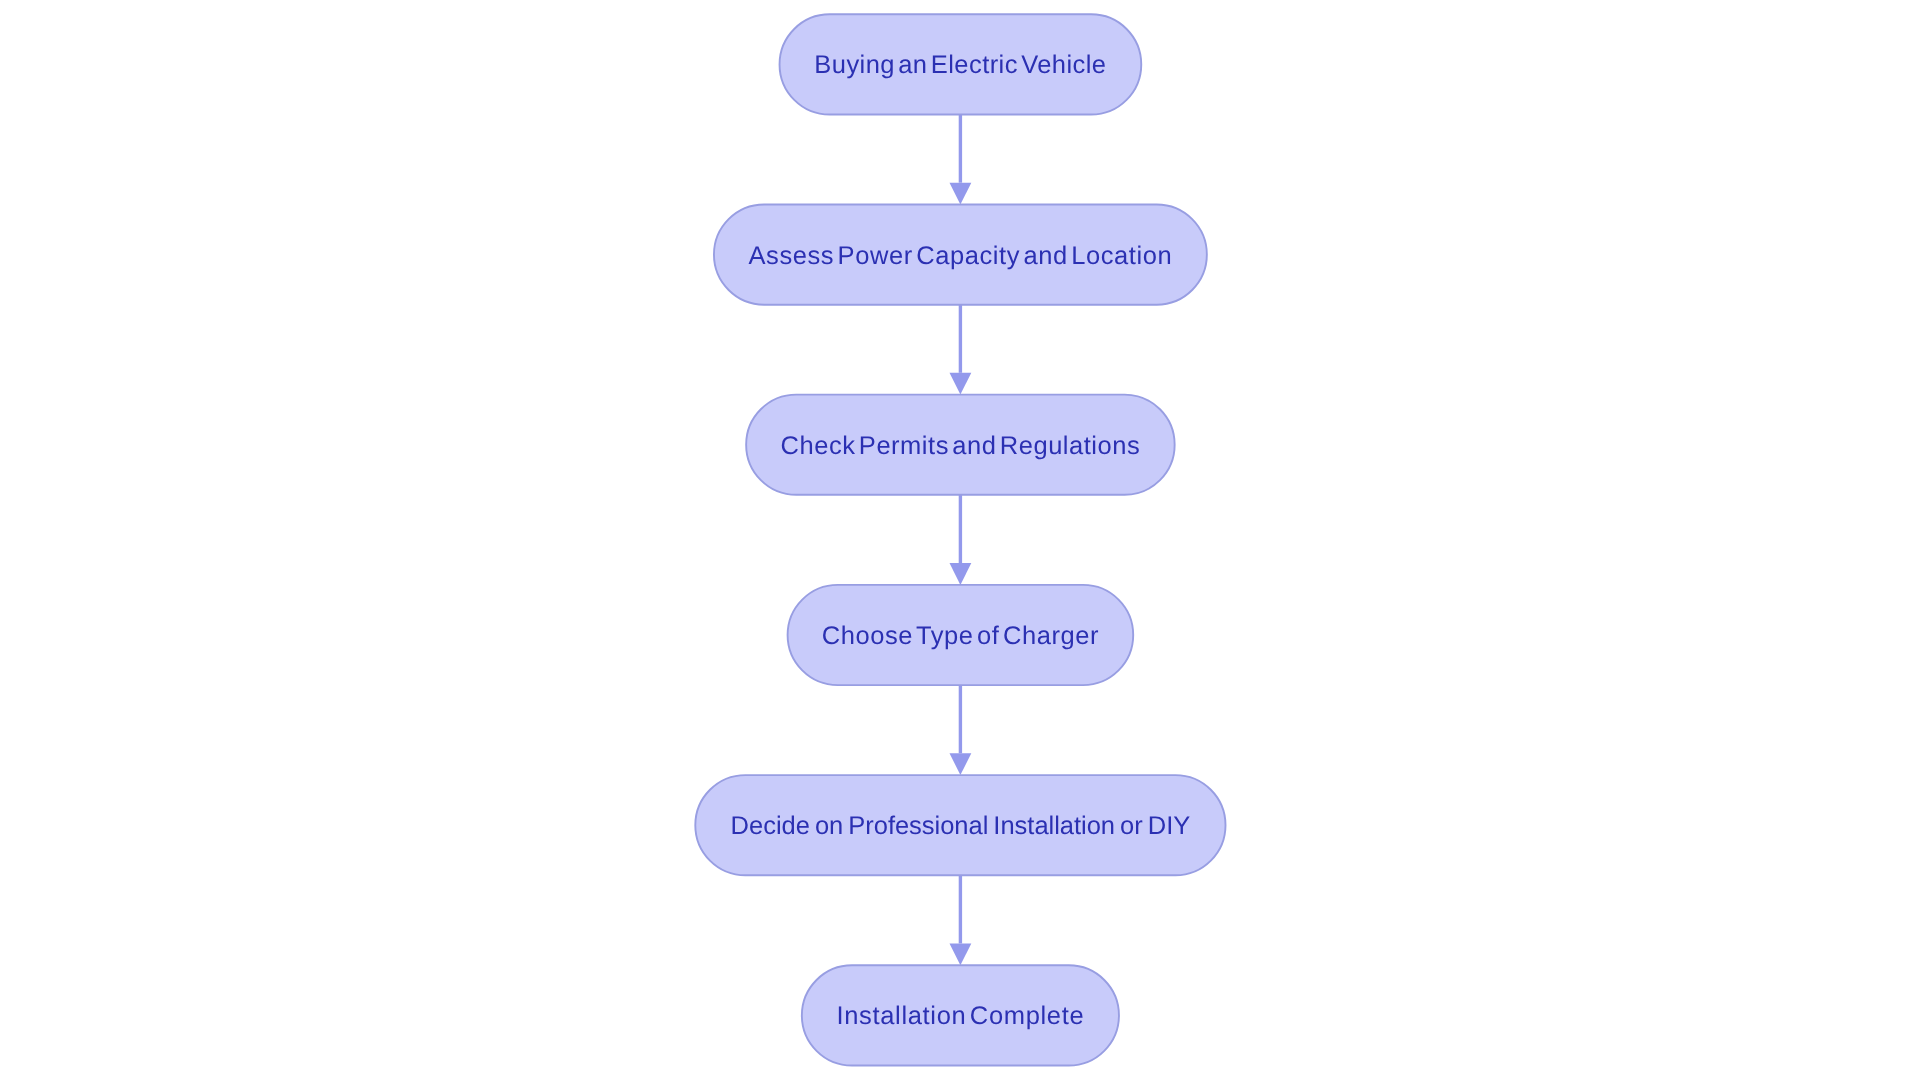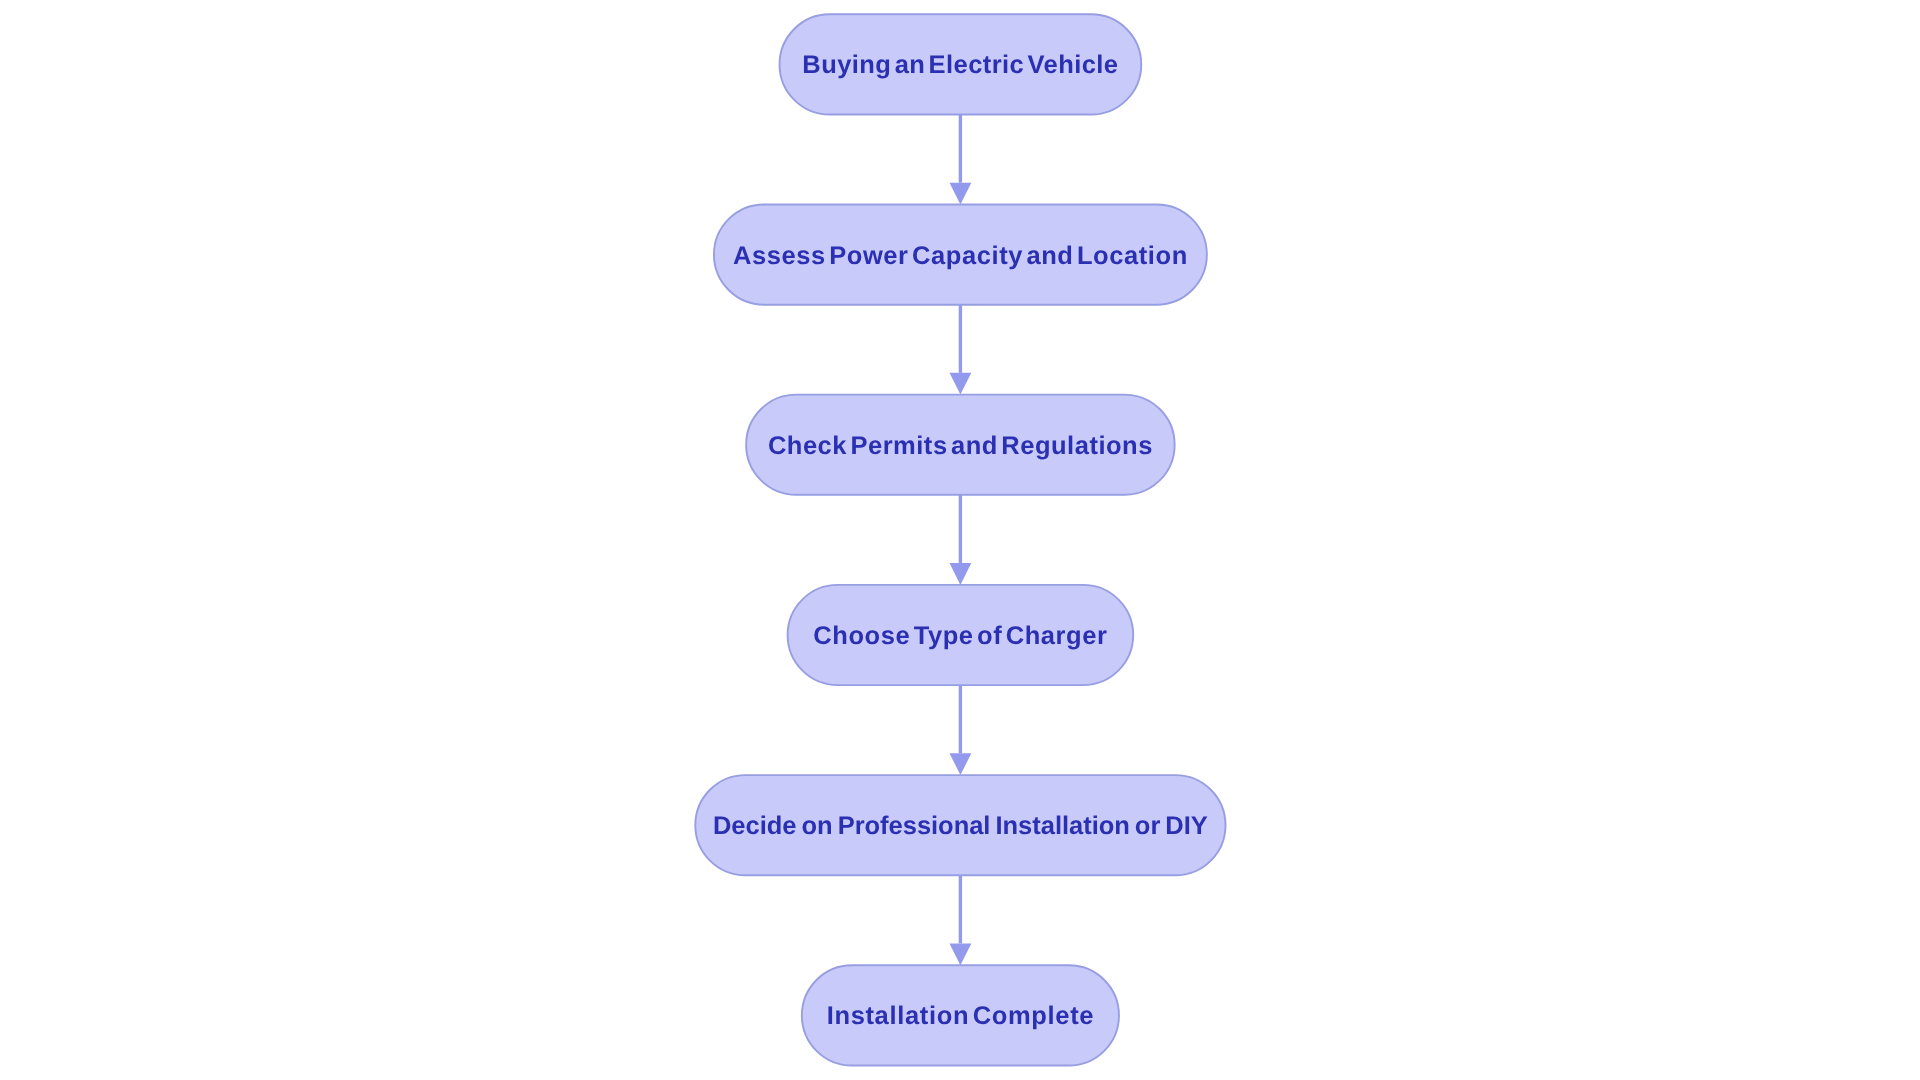--- a/index.html
+++ b/index.html
@@ -1,20 +1,20 @@
 <!DOCTYPE html>
 <html><head>
 <meta charset="utf-8">
 <title>Flowchart</title>
 <style>
   html,body{margin:0;padding:0;}
   body{width:1920px;height:1080px;background:#ffffff;overflow:hidden;
        font-family:"Liberation Sans",sans-serif;}
   #chart{position:absolute;left:0;top:0;width:1672px;height:1080px;
-         background:#ffffff;transform:translateZ(0);font-weight:bold;}
+         background:#ffffff;transform:translateZ(0);}
   svg{display:block;}
   #svgroot{will-change:transform;transform:translateZ(0);}
   .node-shape{fill:#C8CBFA;stroke:#989EE2;stroke-width:1.9;}
   .node-label{font-family:"Liberation Sans",sans-serif;font-size:25.5px;
               fill:#2B30B2;-webkit-font-smoothing:antialiased;
               text-rendering:geometricPrecision;white-space:pre;}
   .edge-line{stroke:#9399EC;stroke-width:3.4;fill:none;}
   .edge-head{fill:#9399EC;stroke:none;}
 </style>
 </head>

